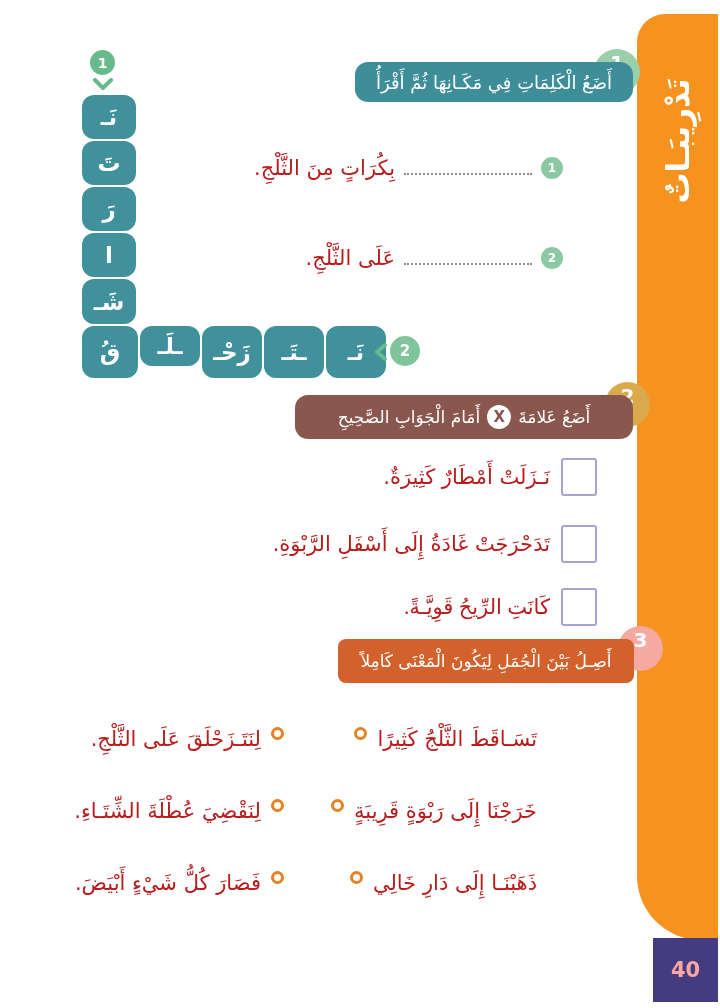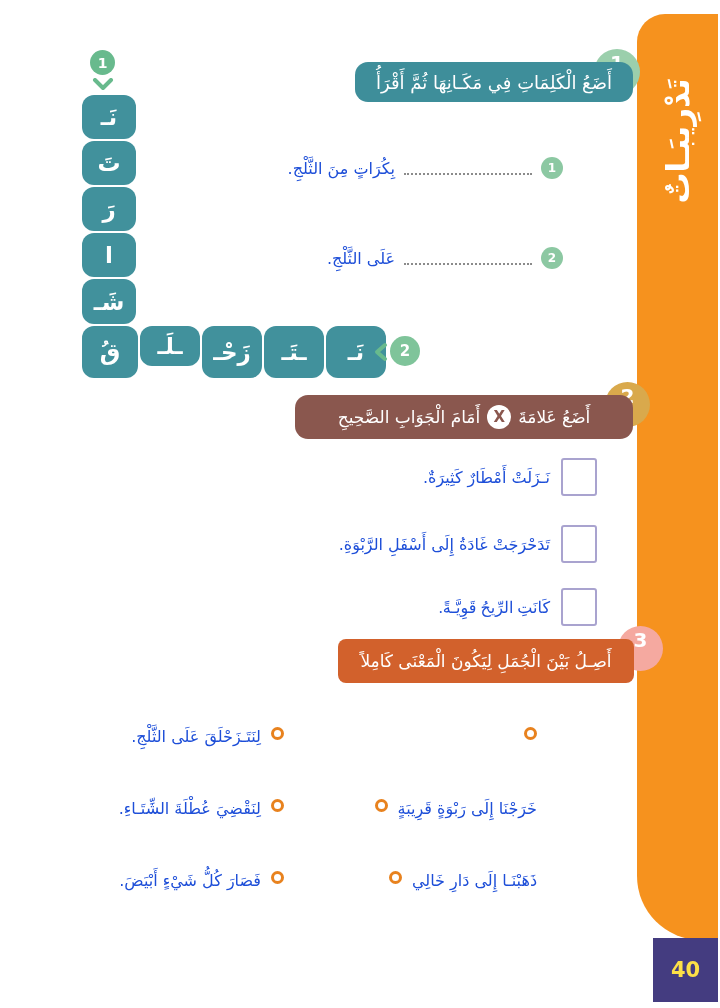--- a/index.html
+++ b/index.html
@@ -21,21 +21,21 @@
     display:flex; align-items:center; justify-content:center;
   }
   .sidebar-label {
     color:#ffffff; font-size:31px; font-weight:bold; white-space:nowrap;
     transform:rotate(-90deg);
   }
   .pagenum-box {
     left:653px; top:938px; width:65px; height:64px; background:#443c80;
     display:flex; align-items:center; justify-content:center;
   }
-  .pagenum { color:#fde047; font-size:21px; font-weight:bold; direction:ltr; }
+  .pagenum { color:#fca5a5; font-size:21px; font-weight:bold; direction:ltr; }
 
   
   .ex-header {
     height:40px; border-radius:13px; display:flex; align-items:center;
     justify-content:center; color:#ffffff; z-index:2; white-space:nowrap;
   }
   .ex-header.h1 { left:355px; top:62px; width:278px; background:#3e8e9a; font-size:18px; }
   .ex-header.h2 { left:295px; top:395px; width:338px; height:44px; background:#8a574e; font-size:17px; gap:7px; }
   .ex-header.h3 { left:338px; top:639px; width:296px; height:44px; background:#d2612c; font-size:17px;border-radius:8px; }
   .ex-num {
@@ -66,21 +66,21 @@
   
   .fill-line {
     height:42px; display:flex; align-items:center; gap:9px; direction:rtl;
   }
   .item-circle {
     width:22px; height:22px; border-radius:50%; background:#8cc8a2; color:#ffffff;
     font-size:12px; font-weight:bold; display:flex; align-items:center;
     justify-content:center; flex:0 0 auto;
   }
   .dots { width:128px; height:14px; border-bottom:2px dotted #8b8b8b; }
-  .sentence { font-size:16px; color:#1d4ed8; white-space:nowrap; }
+  .sentence { font-size:21px; color:#b91c1c; white-space:nowrap; }
 
   
   .cb-row { height:42px; display:flex; align-items:center; gap:11px; direction:rtl; }
   .checkbox {
     width:36px; height:38px; background:#ffffff; border:2px solid #a9a3cf;
     border-radius:3px; flex:0 0 auto;
   }
 
   
   .match-item { height:42px; display:flex; align-items:flex-start; gap:10px; direction:rtl; }
@@ -195,20 +195,21 @@
   </div>
 
   <div class="abs ex-num n3">
     <span>3</span>
   </div>
   <div class="abs ex-header h3">
     <span>أَصِـلُ بَيْنَ الْجُمَلِ لِيَكُونَ الْمَعْنَى كَامِلاً</span>
   </div>
 
   <div class="abs match-item" style="top:727px; right:183px;">
+    <span class="sentence">تَسَـاقَطَ الثَّلْجُ كَثِيرًا</span>
     <span class="match-dot"></span>
   </div>
   <div class="abs match-item" style="top:727px; right:436px;">
     <span class="match-dot"></span>
     <span class="sentence">لِنَتَـزَحْلَقَ عَلَى الثَّلْجِ.</span>
   </div>
 
   <div class="abs match-item" style="top:799px; right:183px;">
     <span class="sentence">خَرَجْنَا إِلَى رَبْوَةٍ قَرِيبَةٍ</span>
     <span class="match-dot"></span>

